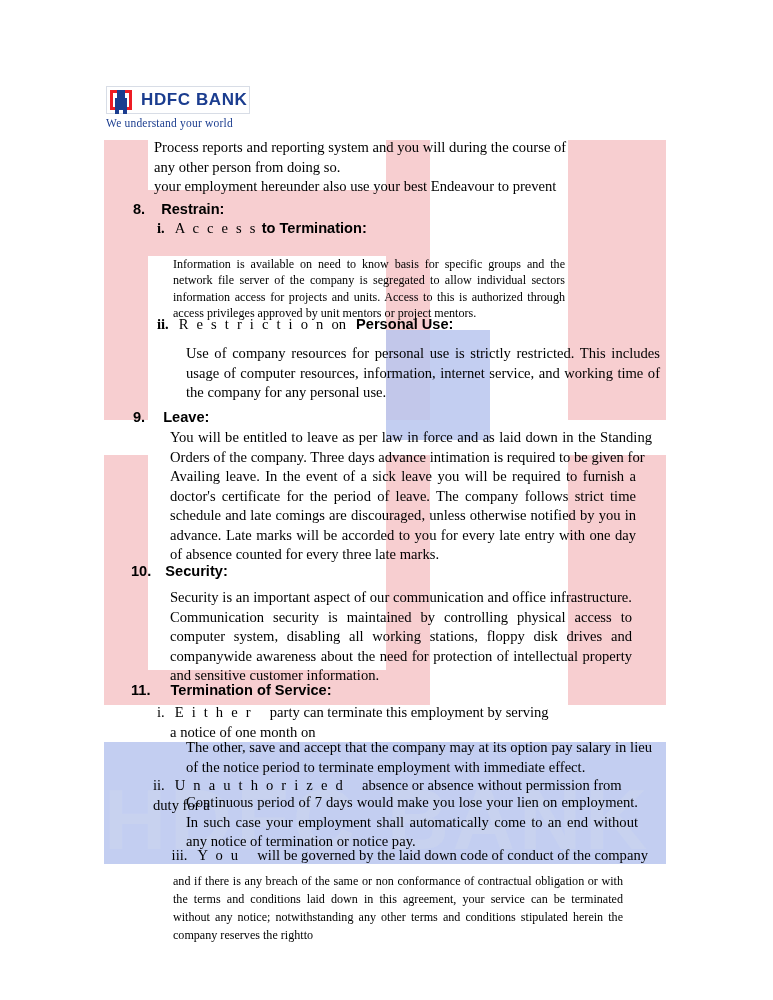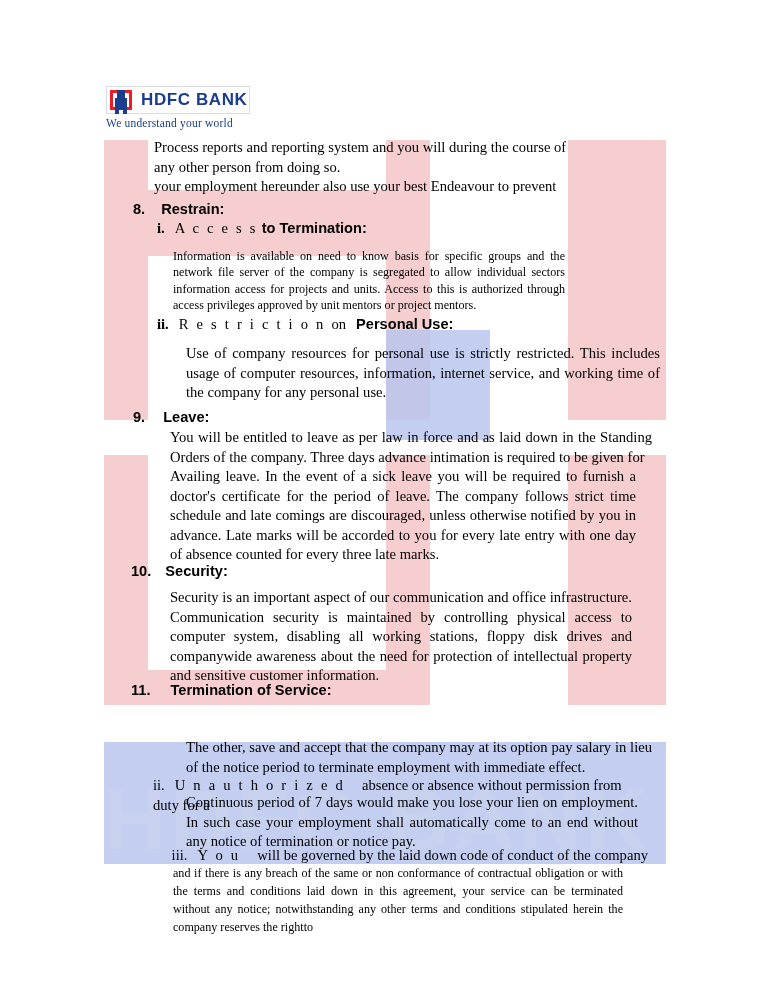--- a/index.html
+++ b/index.html
@@ -133,20 +133,21 @@
   }
 
   .p-body {
     font-size: 14.6px;
     line-height: 19.5px;
     margin-left: 13px;
   }
   .p-small {
     font-size: 12.1px;
     line-height: 16.4px;
+    margin-top: 8px;
   }
   .h-num {
     font-family: "Liberation Sans", sans-serif;
     font-weight: bold;
     font-size: 14.6px;
   }
   .h-txt {
     font-family: "Liberation Sans", sans-serif;
     font-weight: bold;
     font-size: 14.6px;
@@ -242,20 +243,26 @@
     </div>
 
     <div class="blk serif p-body" style="left:157px; top:588px; width:462px; text-align:justify;">Security is an important aspect of our communication and office infrastructure. Communication security is maintained by controlling physical access to computer system, disabling all working stations, floppy disk drives and companywide awareness about the need for protection of intellectual property and sensitive customer information.</div>
 
     <div class="blk" style="left:131px; top:681px;">
       <span class="h-num">11.</span>
       <span class="h-txt" style="margin-left:16px;">Termination of Service:</span>
     </div>
 
     <div class="blk" style="left:157px; top:703px; width:480px;">
+      <div>
+        <span class="rom-n">i.</span>
+        <span class="spaced" style="margin-left:6px;">E i t h e r</span>
+        <span class="serif p-body">party can terminate this employment by serving</span>
+      </div>
+      <div class="serif p-body">a notice of one month on</div>
     </div>
 
     <div class="blk serif p-body" style="left:173px; top:738px; width:466px; text-align:justify;">The other, save and accept that the company may at its option pay salary in lieu of the notice period to terminate employment with immediate effect.</div>
 
     <div class="blk" style="left:153px; top:776px; width:490px;">
       <span class="rom-n">ii.</span>
       <span class="spaced" style="margin-left:6px;">U n a u t h o r i z e d</span>
       <span class="serif p-body">absence or absence without permission from duty for a</span>
     </div>
 

